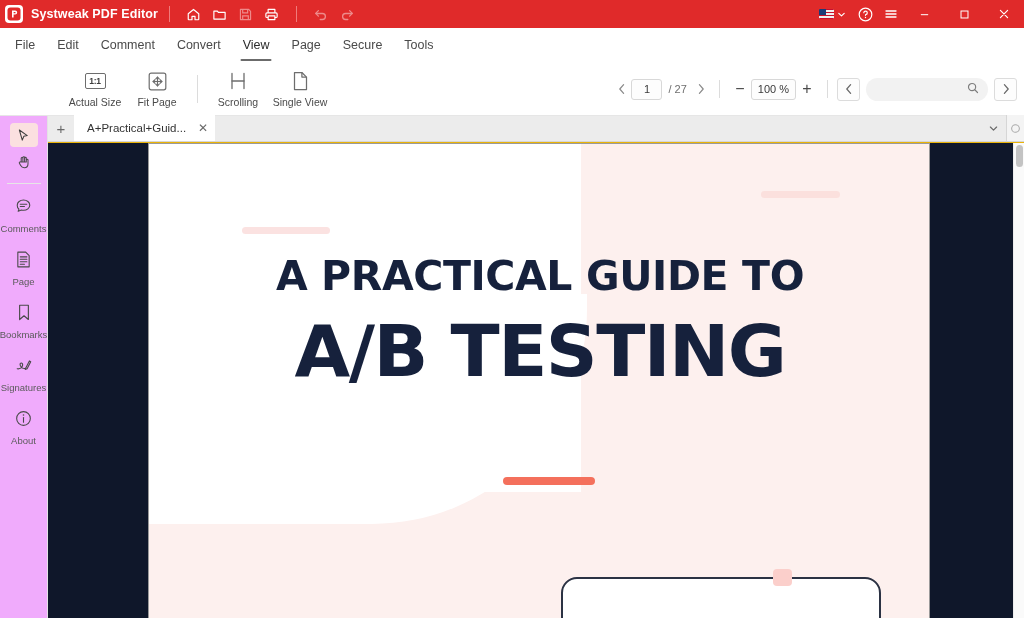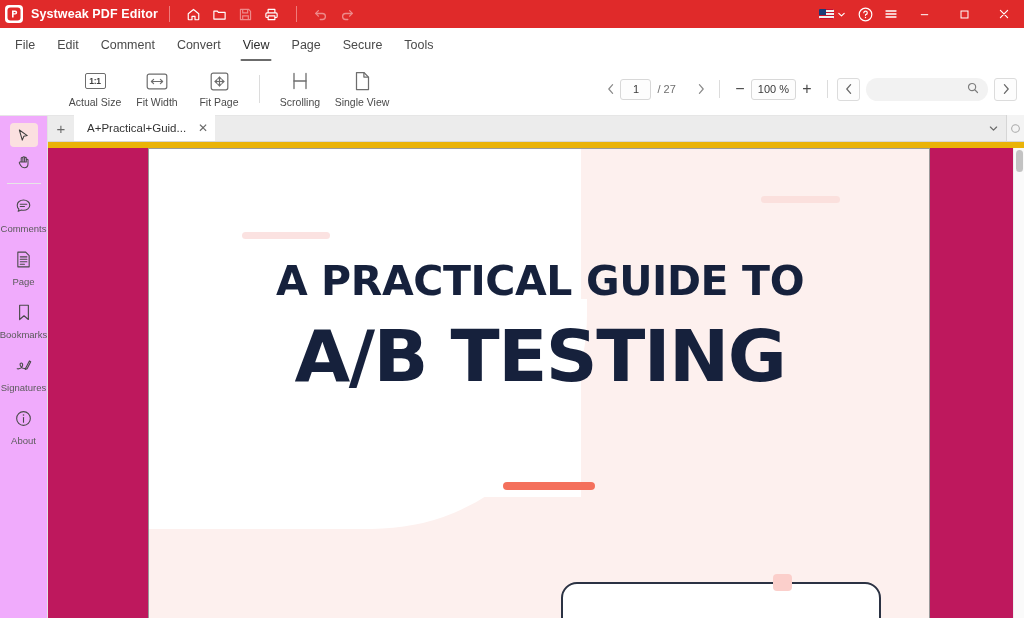--- a/index.html
+++ b/index.html
@@ -97,21 +97,21 @@
   }
   .nav-chev {
     width: 18px; height: 22px; display: flex; align-items: center;
     justify-content: center; color: #8a8a8a;
   }
   .mini-field {
     height: 21px; min-width: 31px; border: 1px solid #d8d8d8; border-radius: 3px;
     background: #fdfdfd; font-size: 11px; color: #3a3a3a;
     display: flex; align-items: center; justify-content: center; padding: 0 6px;
   }
-  #page-total { font-size: 11px; color: #6f6f6f; margin: 0 16px 0 6px; white-space: nowrap; }
+  #page-total { font-size: 11px; color: #6f6f6f; margin: 0 5px 0 6px; white-space: nowrap; }
   .vsep { width: 1px; height: 18px; background: #dcdcdc; margin: 0 9px; }
   .zoom-pm {
     width: 22px; height: 22px; display: flex; align-items: center;
     justify-content: center; color: #4a4a4a; font-size: 16px; line-height: 1;
   }
   .sq-btn {
     width: 23px; height: 23px; border: 1px solid #dcdcdc; border-radius: 3px;
     background: #fdfdfd; display: flex; align-items: center; justify-content: center;
     color: #6a6a6a;
   }
@@ -179,22 +179,22 @@
   }
   #tabbar-extra {
     width: 18px; height: 26px; background: #f4f4f4; border-left: 1px solid #d6d6d6;
     display: flex; align-items: center; justify-content: center; color: #9a9a9a;
     overflow: hidden;
   }
 
   
   #viewer {
     position: absolute; left: 48px; top: 142px;
-    width: 976px; height: 476px; background: #be185d;
-    border-top: 6px solid #eab308;
+    width: 976px; height: 476px; background: #0f172a;
+    border-top: 1px solid #eab308;
     overflow: hidden;
   }
   #vscroll {
     position: absolute; right: 0; top: 0; width: 11px; height: 476px;
     background: #fafafa; border-left: 1px solid #ededed;
   }
   #vthumb {
     position: absolute; top: 2px; left: 2px; width: 7px; height: 22px;
     background: #c3c3c3; border-radius: 4px;
   }
@@ -372,30 +372,20 @@
 
   <div id="tool-left">
 
     <div class="tool">
       <span class="glyph">
         <span class="ratio-box">1:1</span>
       </span>
       <span class="lbl">Actual Size</span>
     </div>
 
-    <div class="tool">
-      <span class="glyph">
-        <svg width="22" height="17" viewBox="0 0 22 17" fill="none" stroke="#6d6d6d" stroke-width="1.2">
-          <rect x="1.2" y="1.2" width="19.6" height="14.6" rx="2"></rect>
-          <path d="M5.6 8.5h10.8" stroke-linecap="round"></path>
-          <path d="M7.6 6.4 5.4 8.5l2.2 2.1M14.4 6.4l2.2 2.1-2.2 2.1" stroke-linecap="round" stroke-linejoin="round"></path>
-        </svg>
-      </span>
-      <span class="lbl">Fit Width</span>
-    </div>
 
     <div class="tool">
       <span class="glyph">
         <svg width="19" height="19" viewBox="0 0 19 19" fill="none" stroke="#6d6d6d" stroke-width="1.2">
           <rect x="1.2" y="1.2" width="16.6" height="16.6" rx="2"></rect>
           <path d="M9.5 5.2v8.6M5.2 9.5h8.6" stroke-linecap="round"></path>
           <path d="M7.8 6.9 9.5 5.1l1.7 1.8M7.8 12.1l1.7 1.8 1.7-1.8M6.9 7.8 5.1 9.5l1.8 1.7M12.1 7.8l1.8 1.7-1.8 1.7" stroke-linecap="round" stroke-linejoin="round"></path>
         </svg>
       </span>
       <span class="lbl">Fit Page</span>

